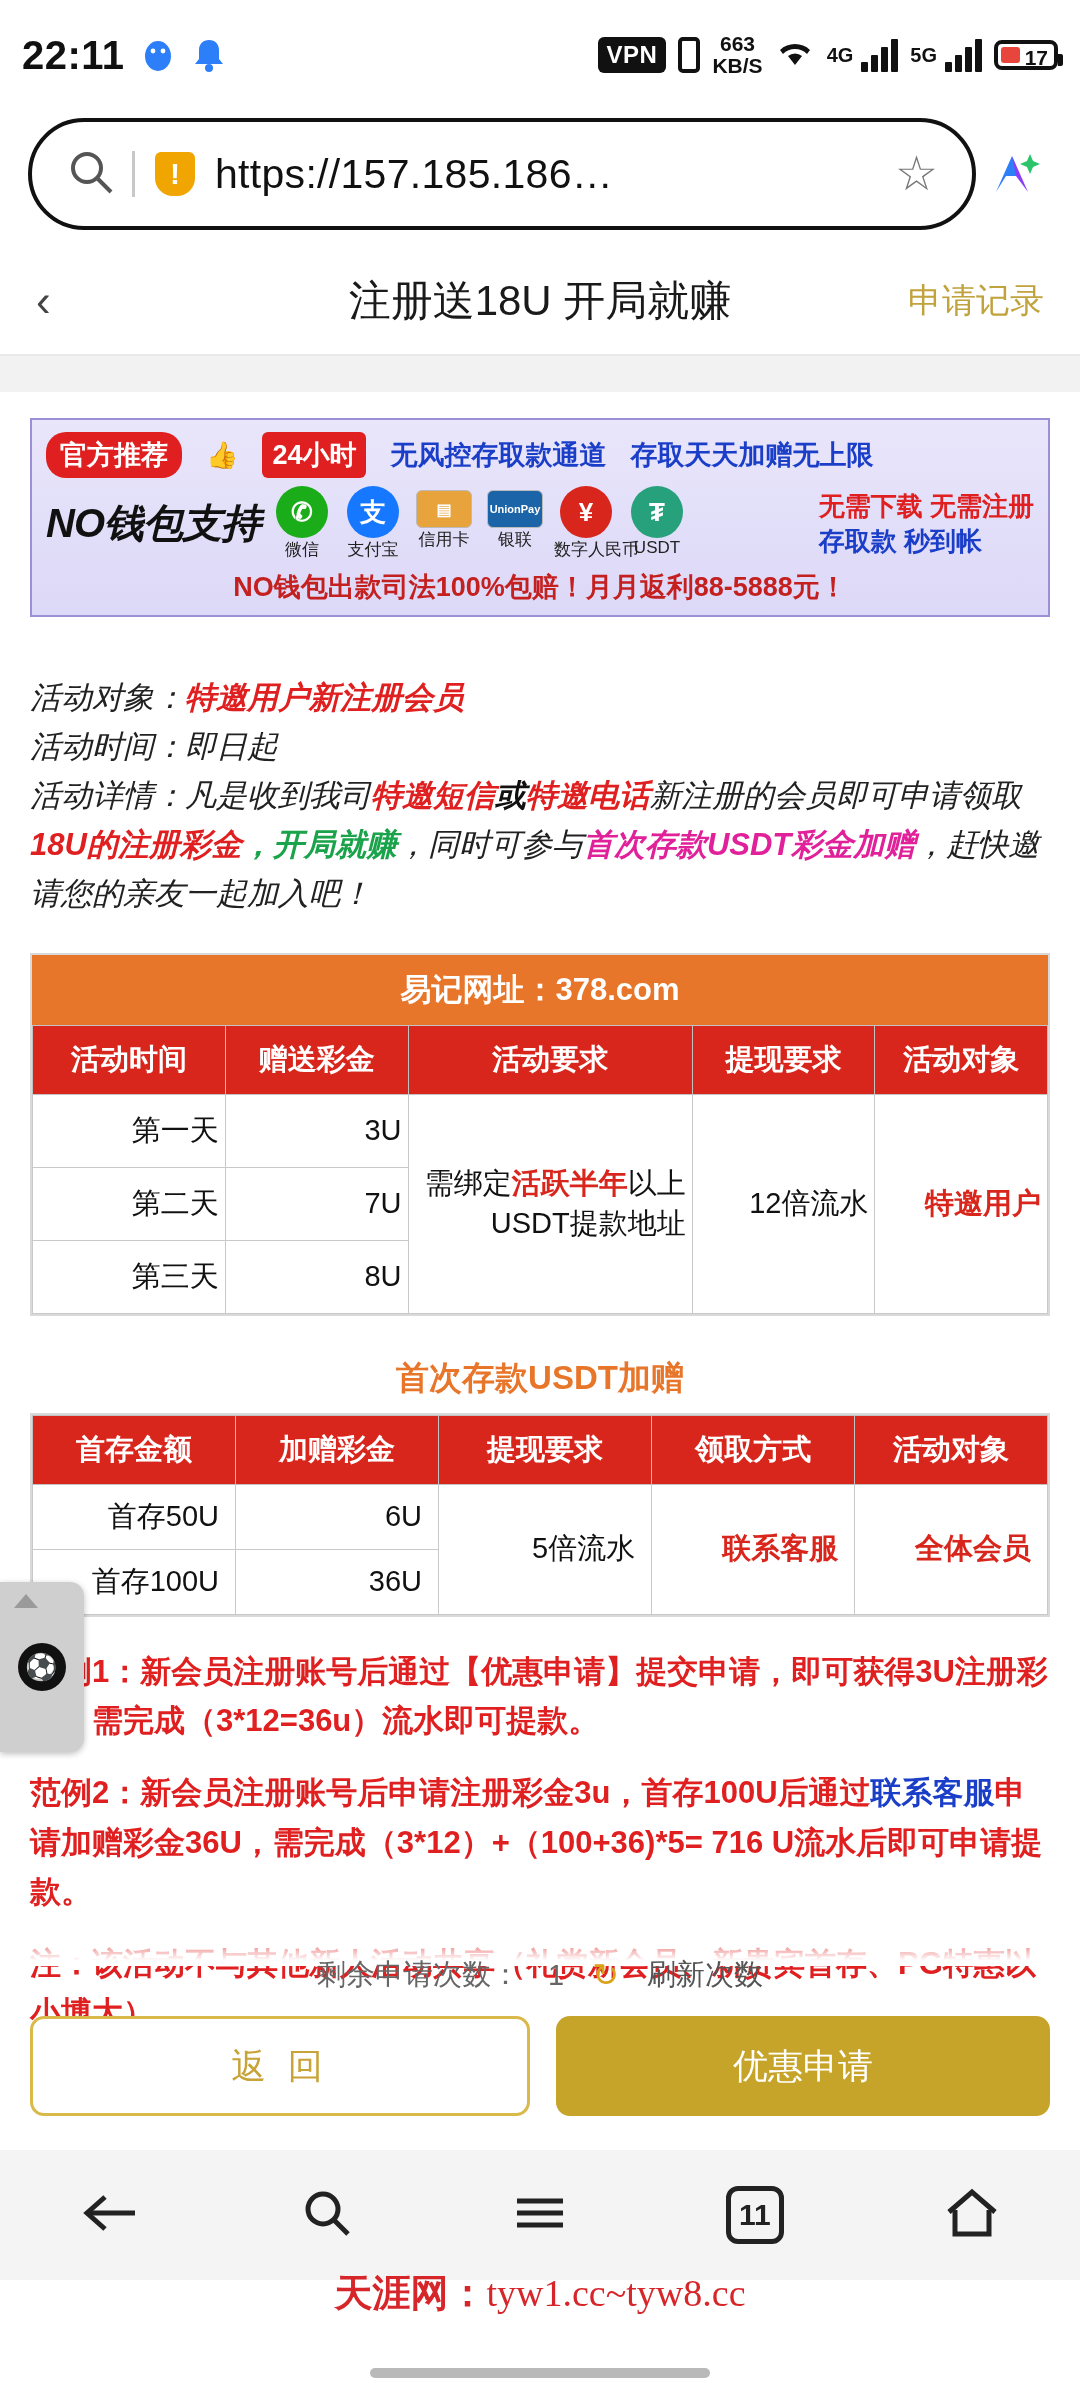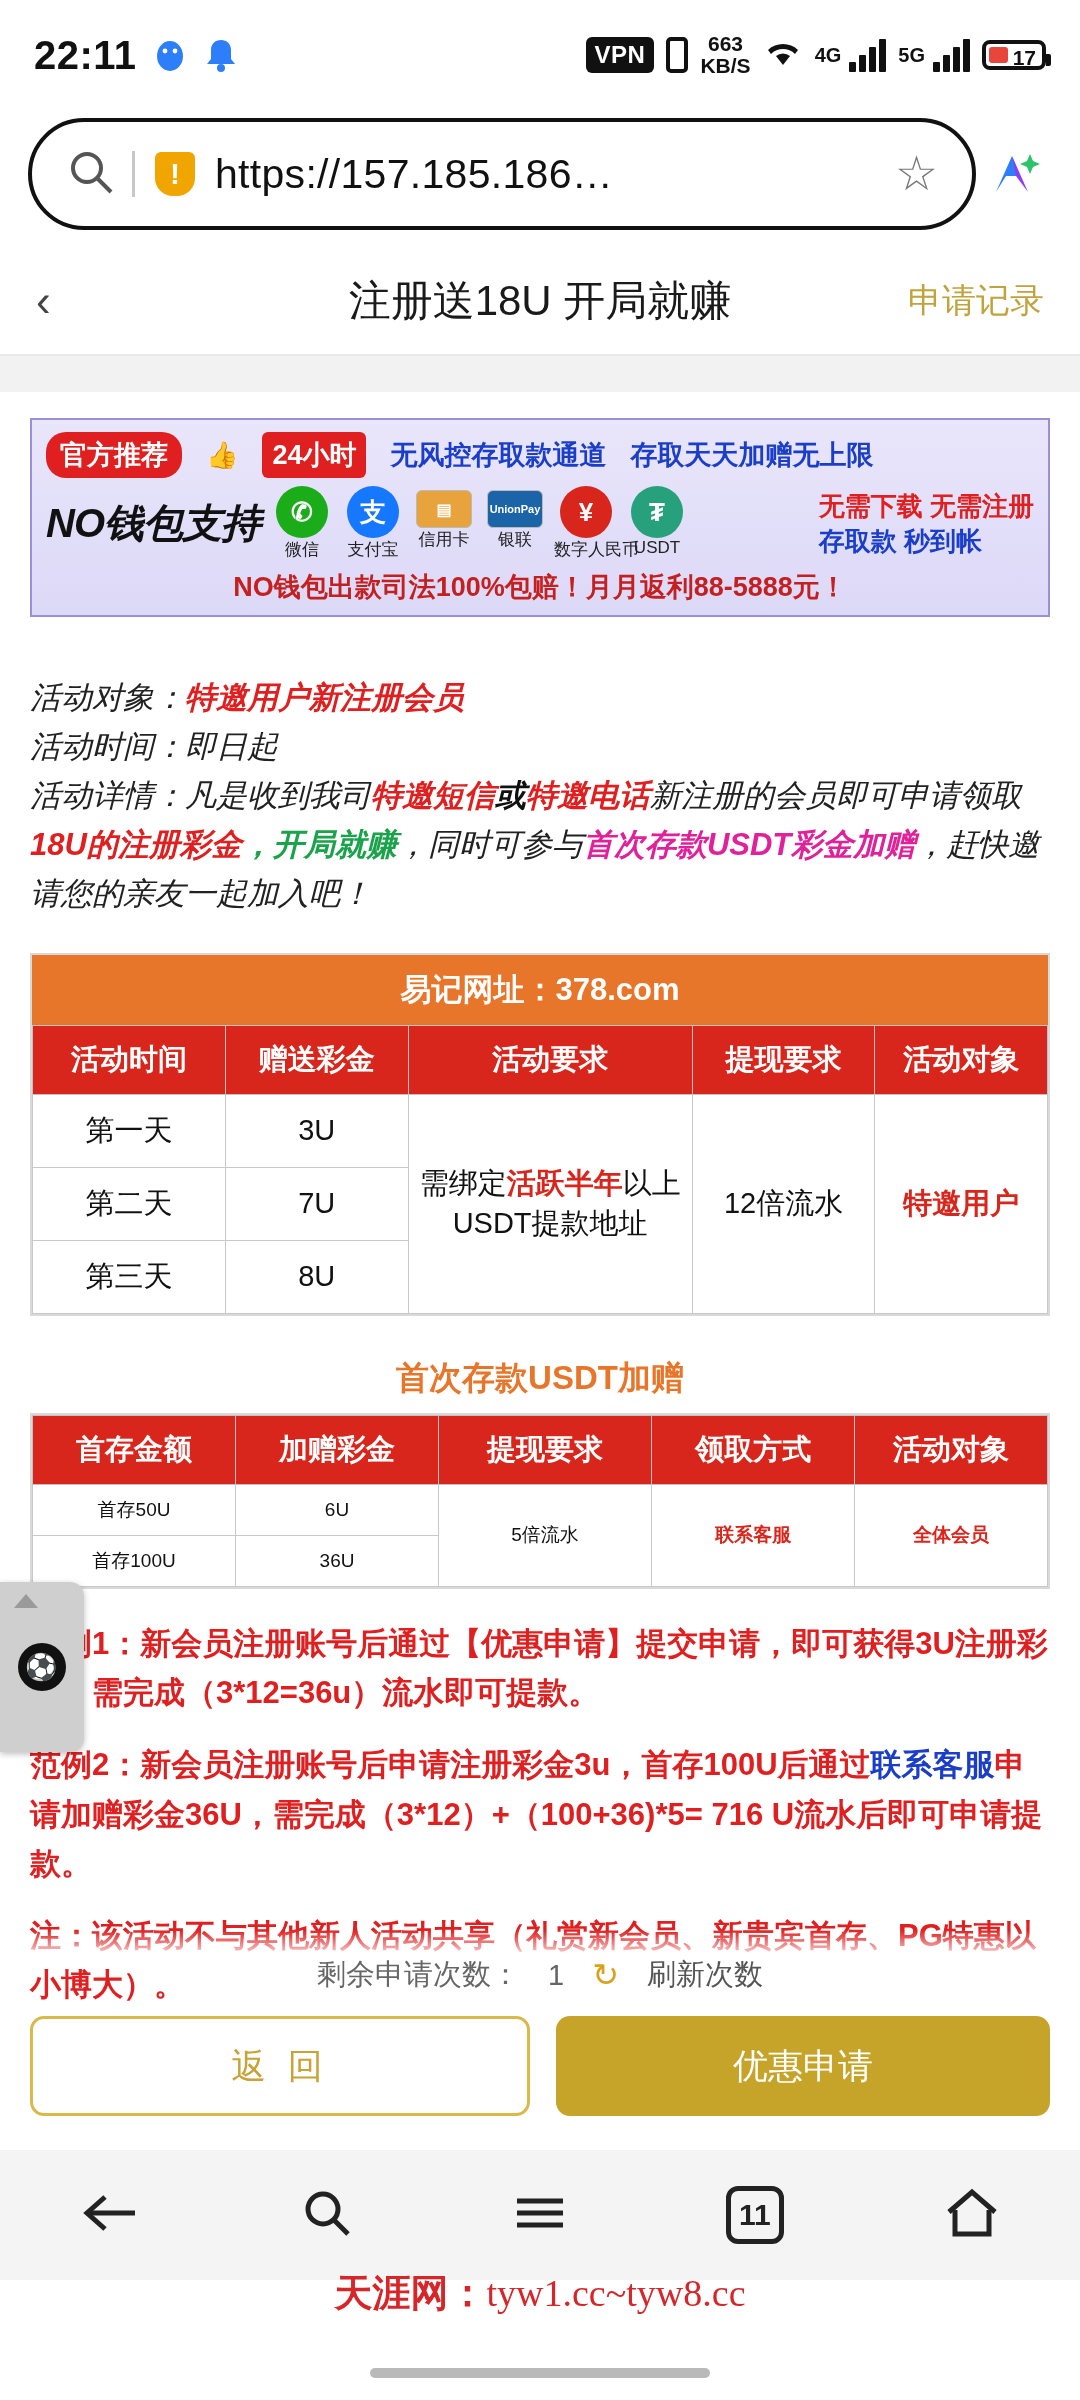--- a/index.html
+++ b/index.html
@@ -7,21 +7,21 @@
     width: 1080px; height: 2400px;
     background: #ffffff;
     font-family: "Liberation Sans", sans-serif;
     overflow: hidden;
   }
   .phone { position: relative; width: 1080px; height: 2400px; background:#fff; }
 
   
   .statusbar {
     height: 110px; display: flex; align-items: center;
-    padding: 0 34px; background: #ffffff;
+    padding: 0 22px; background: #ffffff;
   }
   .sb-left { display:flex; align-items:center; gap: 14px; }
   .sb-time { font-size: 40px; font-weight: 600; color:#111; letter-spacing: .5px; }
   .sb-right { margin-left:auto; display:flex; align-items:center; gap: 12px; }
   .ico-qq { width: 38px; height: 38px; position: relative; }
   .ico-qq svg { display:block; }
   .vpn-badge {
     background:#111; color:#fff; font-size: 24px; font-weight:700;
     padding: 4px 9px; border-radius: 6px; letter-spacing: .5px;
   }
@@ -97,27 +97,27 @@
   .r { color:#e02020; font-weight:700; }
   .g { color:#1aa34a; font-weight:700; }
   .m { color:#e0219a; font-weight:700; }
   .k { color:#111; font-weight:700; }
 
   
   .tblwrap { margin: 34px 30px 0 30px; border:2px solid #d9d9d9; }
   .tbl-top { background:#e8762a; color:#fff; text-align:center; font-weight:700; font-size:31px; padding:14px 0; }
   table { width:100%; border-collapse: collapse; }
   th { background:#d9261c; color:#fff; font-size:29px; font-weight:700; padding:14px 12px; border:1px solid #c2c2c2; }
-  td { border:1px solid #c9c9c9; text-align:center; font-size:29px; padding:16px 6px; color:#111; }
+  td { border:1px solid #c9c9c9; text-align:right; font-size:29px; padding:16px 6px; color:#111; }
   .red-bold { color:#d9261c; font-weight:700; }
 
   .tbl2-title { text-align:center; color:#e8762a; font-weight:800; font-size:33px; margin-top:40px; }
   .tblwrap2 { margin: 12px 30px 0 30px; border:2px solid #d9d9d9; }
   .tblwrap2 th { background:#d9261c; }
-  .tblwrap2 td { font-size:19px; padding:12px 6px; }
+  .tblwrap2 td { font-size:29px; padding:12px 16px; }
 
   
   .examples { margin: 30px 30px 0 30px; font-size:31px; line-height:1.6; font-weight:700; color:#e02020; }
   .examples .blk { margin-bottom: 22px; }
   .examples .bluelink { color:#1a3ec8; }
 
   
   .side-tab {
     position:absolute; left:0; top:1190px; width:84px; height:170px;
     background:#cfcfcf; border-radius: 0 14px 14px 0; display:flex; align-items:center; justify-content:center;

